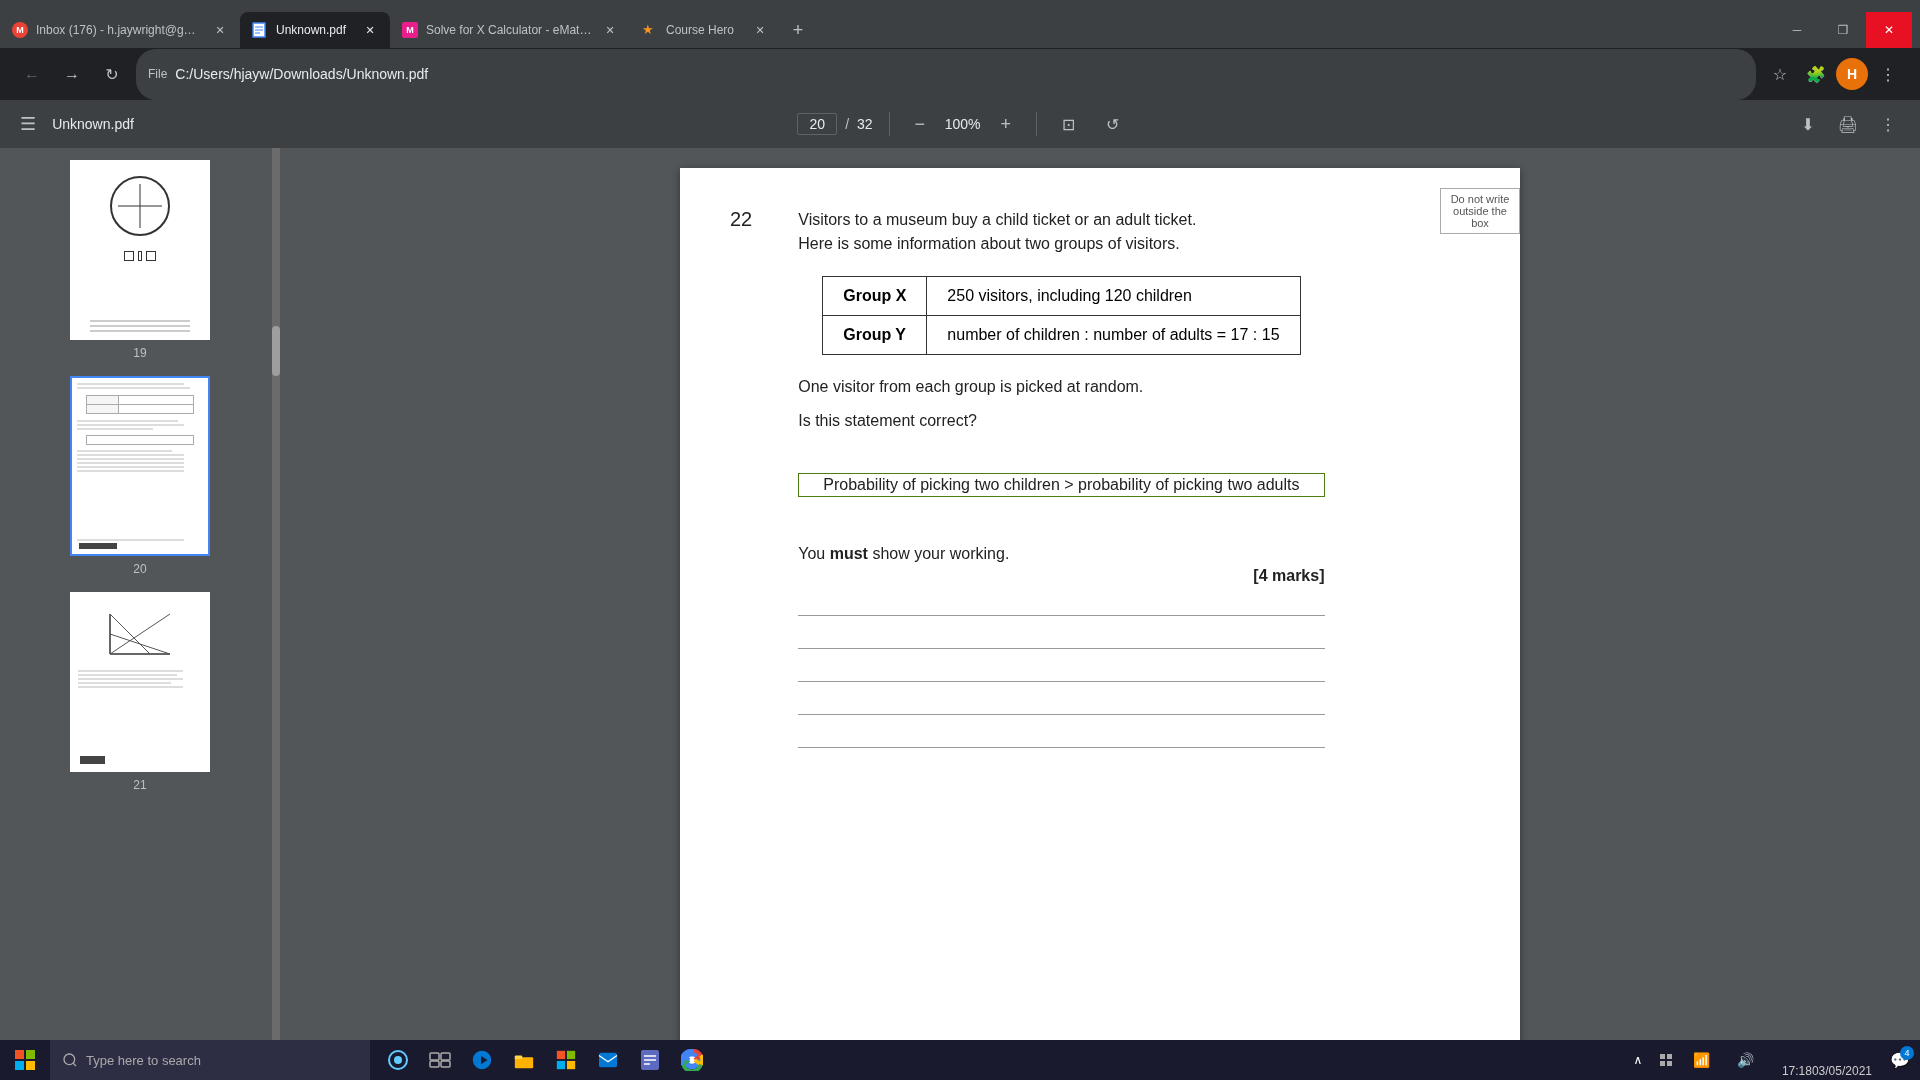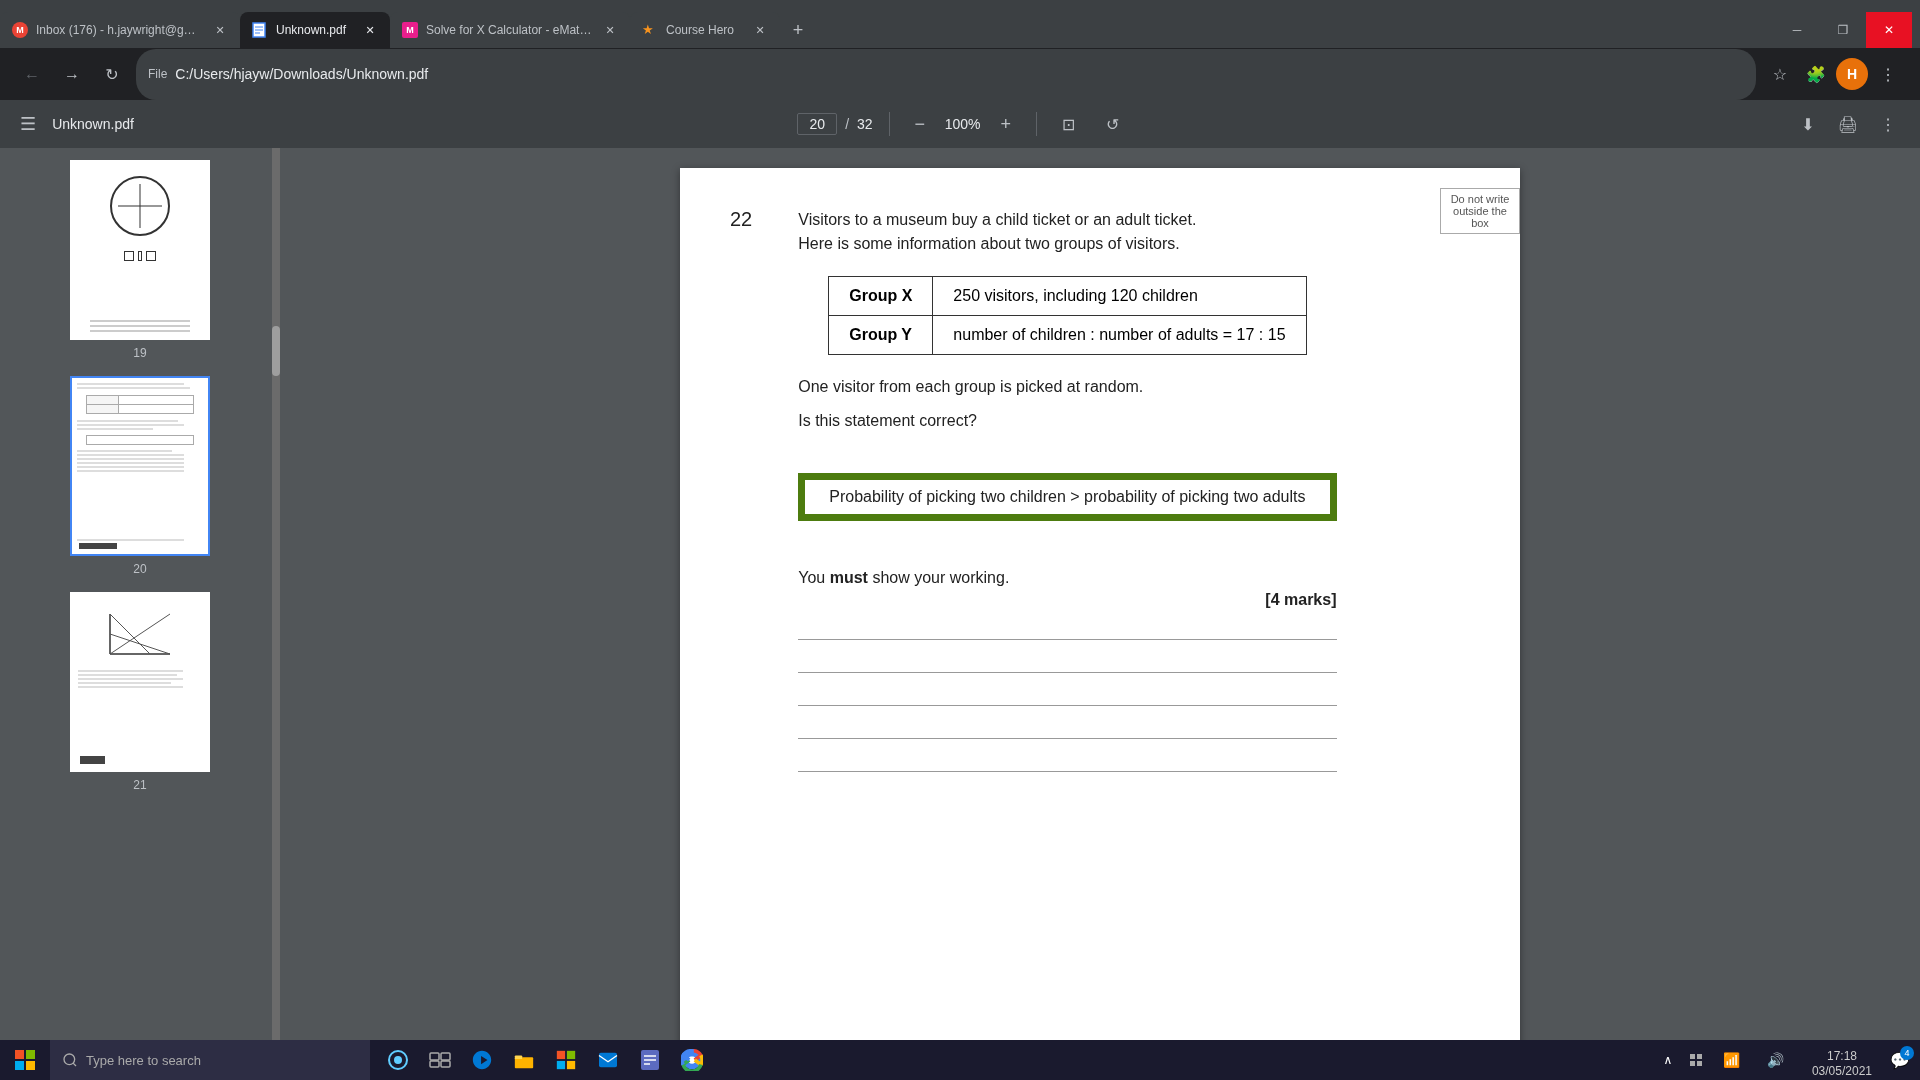--- a/index.html
+++ b/index.html
@@ -61,39 +61,39 @@
 
     
     .question-number { font-size: 20px; font-weight: normal; color: #222; }
     .question-text { font-size: 16px; color: #222; line-height: 1.5; }
     
     .info-table { border-collapse: collapse; margin: 20px auto; }
     .info-table td { border: 1px solid #333; padding: 10px 20px; font-size: 16px; }
     .info-table td:first-child { font-weight: bold; min-width: 100px; }
     .info-table td:last-child { min-width: 350px; }
 
-    .statement-box { border: 7px solid #4d7c0f; padding: 8px 24px; margin: 24px auto; font-size: 16px; color: #222; display: inline-block; }
+    .statement-box { border: 1px solid #4d7c0f; padding: 2px 24px; margin: 24px auto; font-size: 16px; color: #222; display: inline-block; }
 
     .must-text { font-size: 16px; color: #222; margin-top: 16px; }
     .marks { text-align: right; font-size: 16px; color: #222; font-weight: bold; margin-top: 4px; }
 
     .answer-lines { margin-top: 30px; }
     .answer-line { border-bottom: 1px solid #999; margin-bottom: 32px; width: 100%; height: 1px; }
 
     .donotwrite { position: absolute; top: 20px; right: 0px; font-size: 11px; color: #555; text-align: center; width: 80px; border: 1px solid #aaa; padding: 4px; }
 
     
     .taskbar { width: 1920px; height: 40px; background: #1a1a2e; display: flex; align-items: flex-end; position: fixed; bottom: 0; left: 0; z-index: 100; }
     .taskbar-start { width: 50px; height: 40px; display: flex; align-items: center; justify-content: center; color: white; font-size: 18px; cursor: pointer; }
     .taskbar-search { background: #2d2d44; border-radius: 0; height: 40px; display: flex; align-items: center; padding: 0 12px; gap: 8px; color: #aaa; font-size: 13px; width: 320px; cursor: pointer; }
     .taskbar-icons { display: flex; align-items: center; gap: 2px; padding: 0 8px; }
     .taskbar-icon { width: 40px; height: 40px; display: flex; align-items: center; justify-content: center; cursor: pointer; font-size: 18px; color: white; }
     .taskbar-spacer { flex: 1; }
     .taskbar-tray { display: flex; align-items: center; gap: 4px; padding: 0 8px; color: #ccc; font-size: 12px; }
-    .taskbar-time { display: flex; flex-direction: column; align-items: center; color: #ccc; font-size: 12px; line-height: 1.3; padding: 0 8px; }
+    .taskbar-time { display: flex; flex-direction: row; align-items: center; color: #ccc; font-size: 12px; line-height: 1.3; padding: 0 8px; }
     .taskbar-notif { width: 40px; height: 40px; display: flex; align-items: center; justify-content: center; color: #ccc; font-size: 16px; position: relative; }
     .notif-badge { position: absolute; top: 6px; right: 6px; background: #0078d4; border-radius: 50%; width: 14px; height: 14px; font-size: 9px; color: white; display: flex; align-items: center; justify-content: center; }
   </style>
 </head>
 <body>
 
 <div>
 
   <div class="tab-bar">
 

